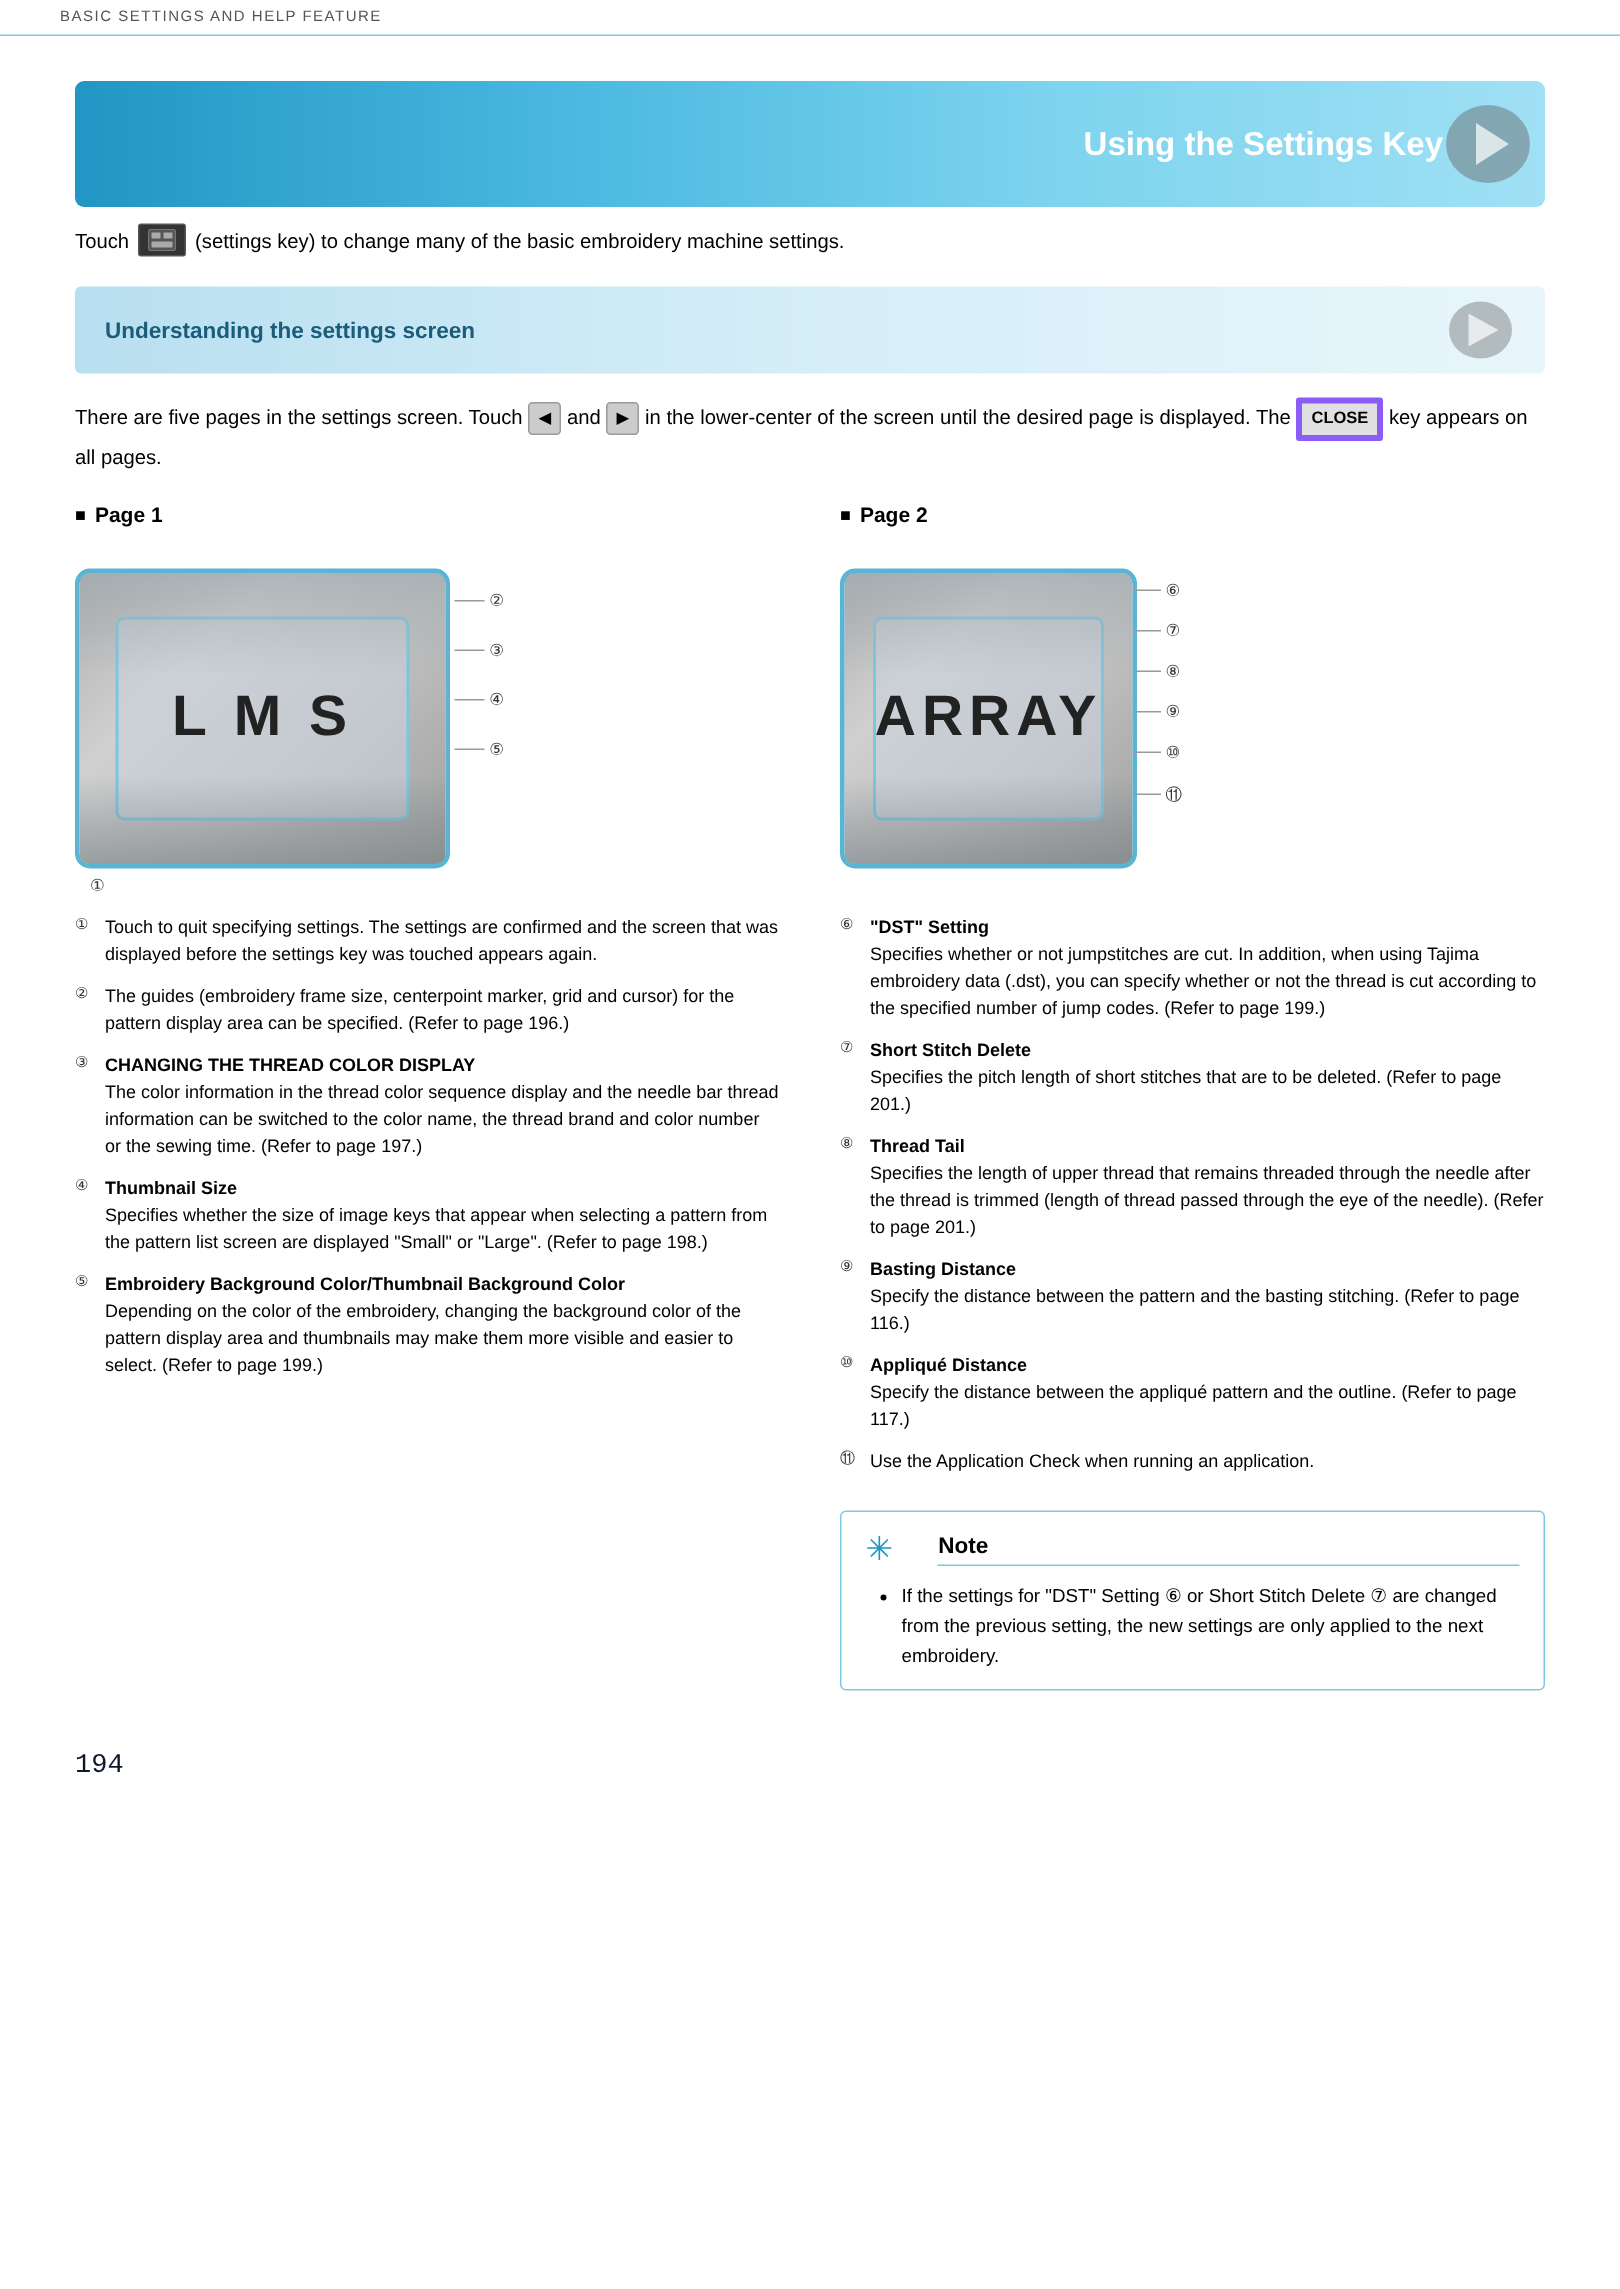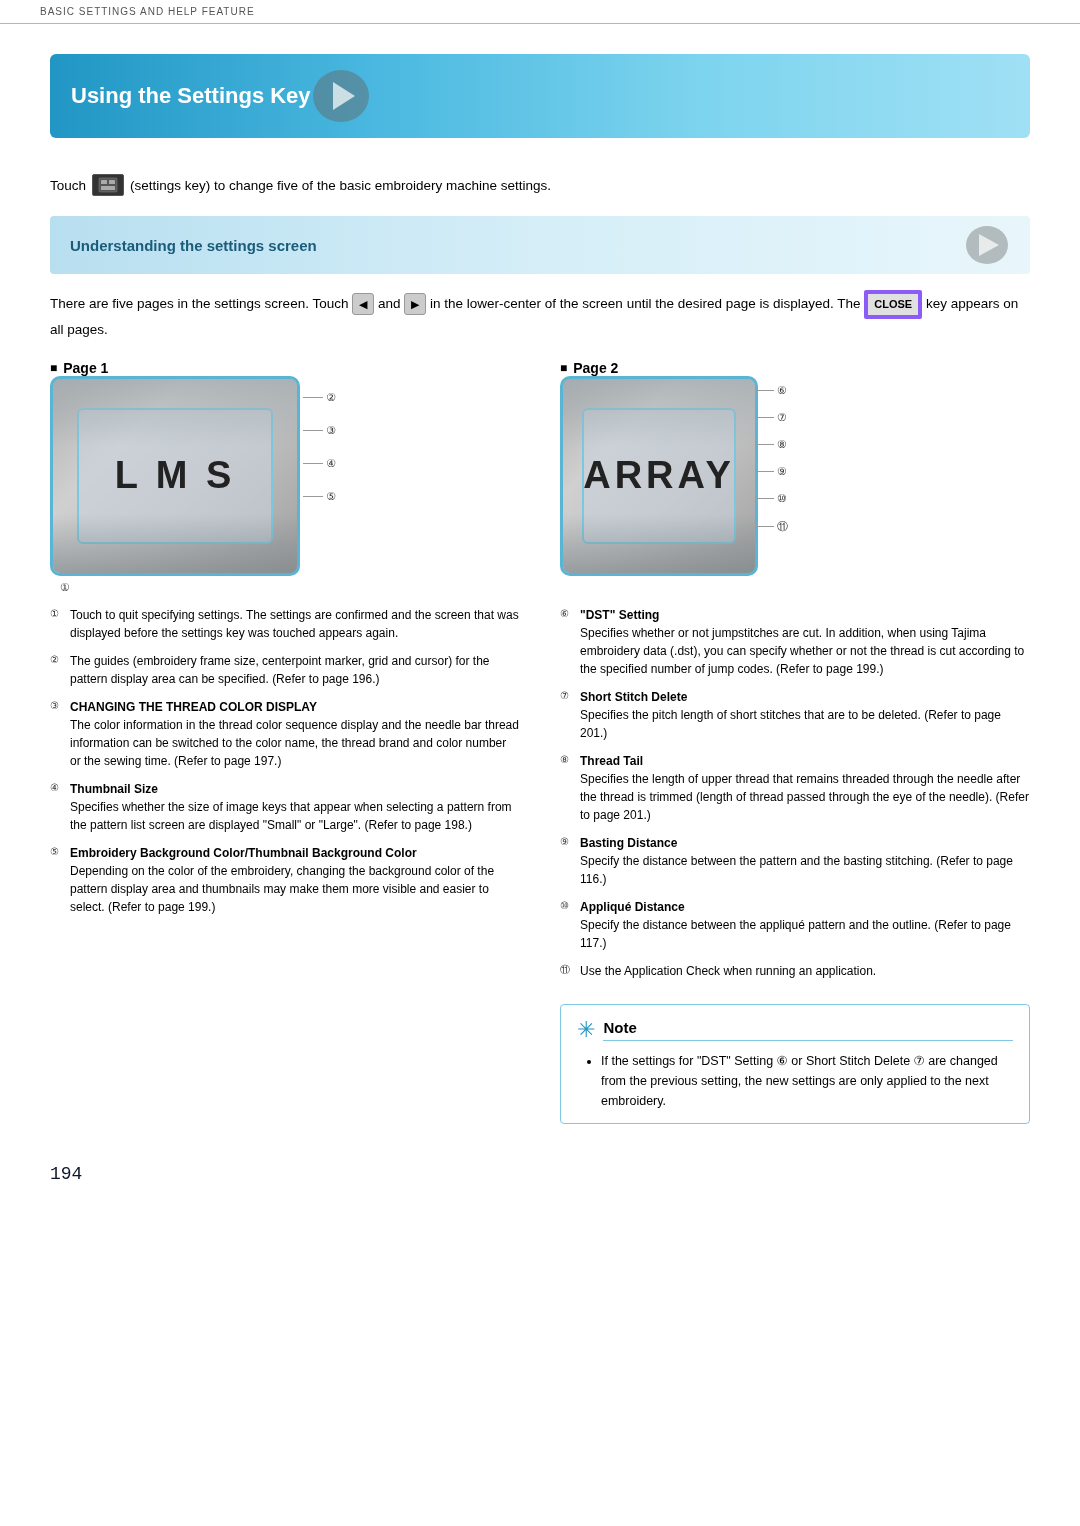--- a/index.html
+++ b/index.html
@@ -25,25 +25,25 @@
     }
 
     .page-content {
       padding: 30px 50px 40px 50px;
     }
 
     
     .main-title-bar {
       background: linear-gradient(to right, #2196c4, #4ab8e0, #7dd4ee, #a0e0f5);
       border-radius: 6px 6px 6px 6px;
-      padding: 14px 21px;
-      display: flex;
-      align-items: center;
-      justify-content: flex-start;
-      margin-bottom: 36px;
+      padding: 14px 8px;
+      display: flex;
+      align-items: center;
+      justify-content: flex-end;
+      margin-bottom: 11px;
       position: relative;
     }
     .main-title-bar h1 {
       color: #fff;
       font-size: 22px;
       font-weight: bold;
     }
 
     
     .intro-text {
@@ -116,21 +116,21 @@
       gap: 40px;
       margin-top: 10px;
     }
     .col-left, .col-right {
       flex: 1;
     }
 
     .page-label {
       font-size: 14px;
       font-weight: bold;
-      margin-bottom: 0;
+      margin-bottom: 28px;
       display: flex;
       align-items: center;
       gap: 6px;
     }
     .page-label::before {
       content: '■';
       font-size: 12px;
     }
 
     
@@ -224,20 +224,21 @@
     .note-icon {
       font-size: 22px;
       color: #2196c4;
     }
     .note-title {
       font-size: 15px;
       font-weight: bold;
       border-bottom: 1.5px solid #7ec8e3;
       flex: 1;
       padding-bottom: 4px;
+      margin-left: 22px;
     }
     .note-content {
       font-size: 12.5px;
       line-height: 1.6;
       padding-left: 14px;
     }
     .note-content li {
       list-style: disc;
       margin-left: 10px;
     }
@@ -264,21 +265,21 @@
   <div class="intro-text">
     <span>Touch</span>
     <span class="settings-icon-box">
       <svg width="20" height="16" viewBox="0 0 20 16" fill="none">
         <rect x="1" y="1" width="18" height="14" rx="1" fill="#555" stroke="#888" stroke-width="0.5"></rect>
         <rect x="3" y="3" width="6" height="4" rx="0.5" fill="#aaa"></rect>
         <rect x="3" y="9" width="14" height="4" rx="0.5" fill="#aaa"></rect>
         <rect x="11" y="3" width="6" height="4" rx="0.5" fill="#aaa"></rect>
       </svg>
     </span>
-    <span>(settings key) to change five of the basic embroidery machine settings.</span>
+    <span>(settings key) to change many of the basic embroidery machine settings.</span>
   </div>
 
   <div class="sub-section-bar">
     <h2>Understanding the settings screen</h2>
     <div style="width:46px;height:42px;">
       <svg width="46" height="42" viewBox="0 0 46 42">
         <ellipse cx="23" cy="21" rx="21" ry="19" fill="rgba(100,100,100,0.4)"></ellipse>
         <polygon points="15,10 35,21 15,32" fill="rgba(255,255,255,0.7)"></polygon>
       </svg>
     </div>

